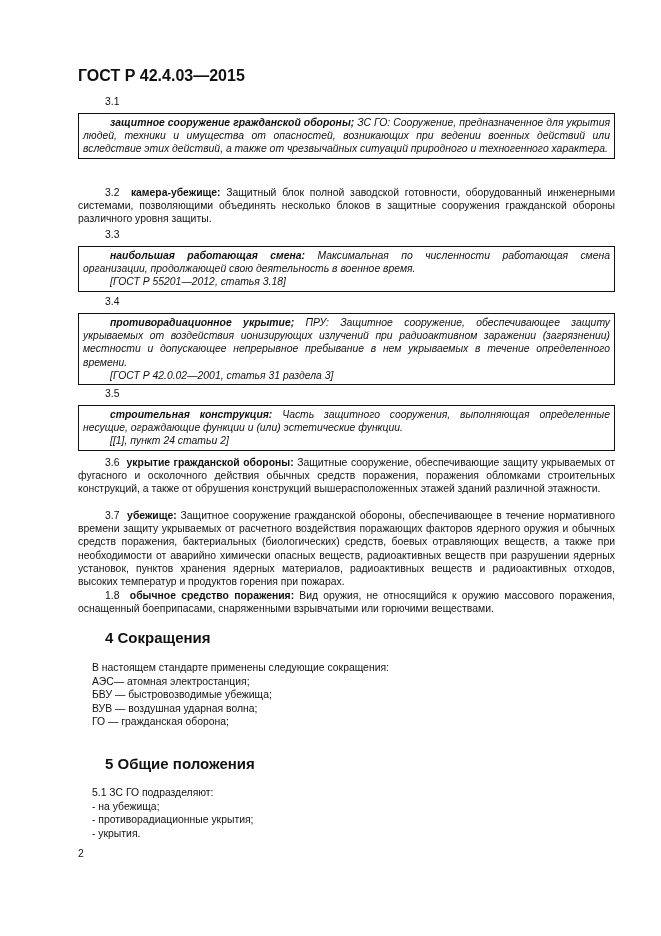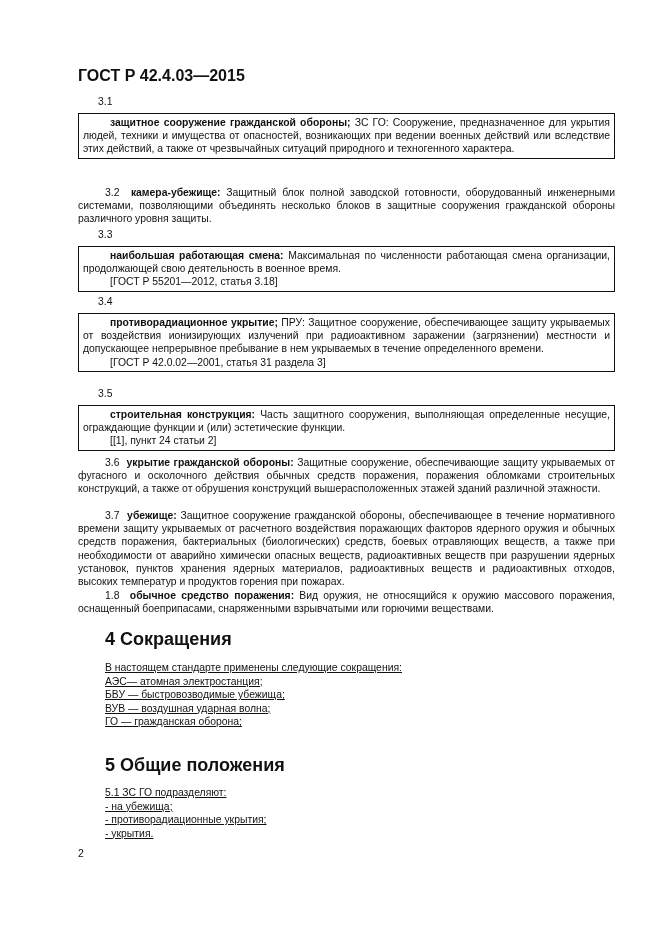--- a/index.html
+++ b/index.html
@@ -2,28 +2,28 @@
 <html><head>
 <meta charset="utf-8">
 <style>
   html, body { margin:0; padding:0; background:#ffffff; }
   body { width:661px; height:936px; position:relative; overflow:hidden;
          font-family:"Liberation Sans", sans-serif; color:#111; font-size:10.4px; }
   .abs { position:absolute; }
   .hdr { left:78px; top:67px; font-weight:bold; font-size:16px; }
   .para { left:78px; width:537px; line-height:13.2px; text-align:justify; }
   .ind { text-indent:27px; }
-  .num { left:98px; }
+  .num { left:105px; }
   .box { left:78px; width:527px; border:1.3px solid #111; padding:2px 4px 2px 4px; line-height:13.2px; text-align:justify; }
-  .box p { margin:0; }
+  .box p { margin:0;font-style:italic; }
   .box .term { text-indent:27px; }
   .box .src { padding-left:27px; }
   b { font-weight:bold; }
-  .sec { left:105px; font-weight:bold; font-size:18px; }
-  .list { left:105px; line-height:13.5px;text-decoration:underline; }
+  .sec { left:105px; font-weight:bold; font-size:15px; }
+  .list { left:92px; line-height:13.5px; }
   .list div { white-space:nowrap; }
   .pnum { left:78px; top:848px; font-size:10.4px; }
 </style>
 </head>
 <body>
 
 <div class="abs hdr">ГОСТ Р 42.4.03—2015</div>
 
 <div class="abs num" style="top:96px">3.1</div>
 <div class="abs box" style="top:113px">

